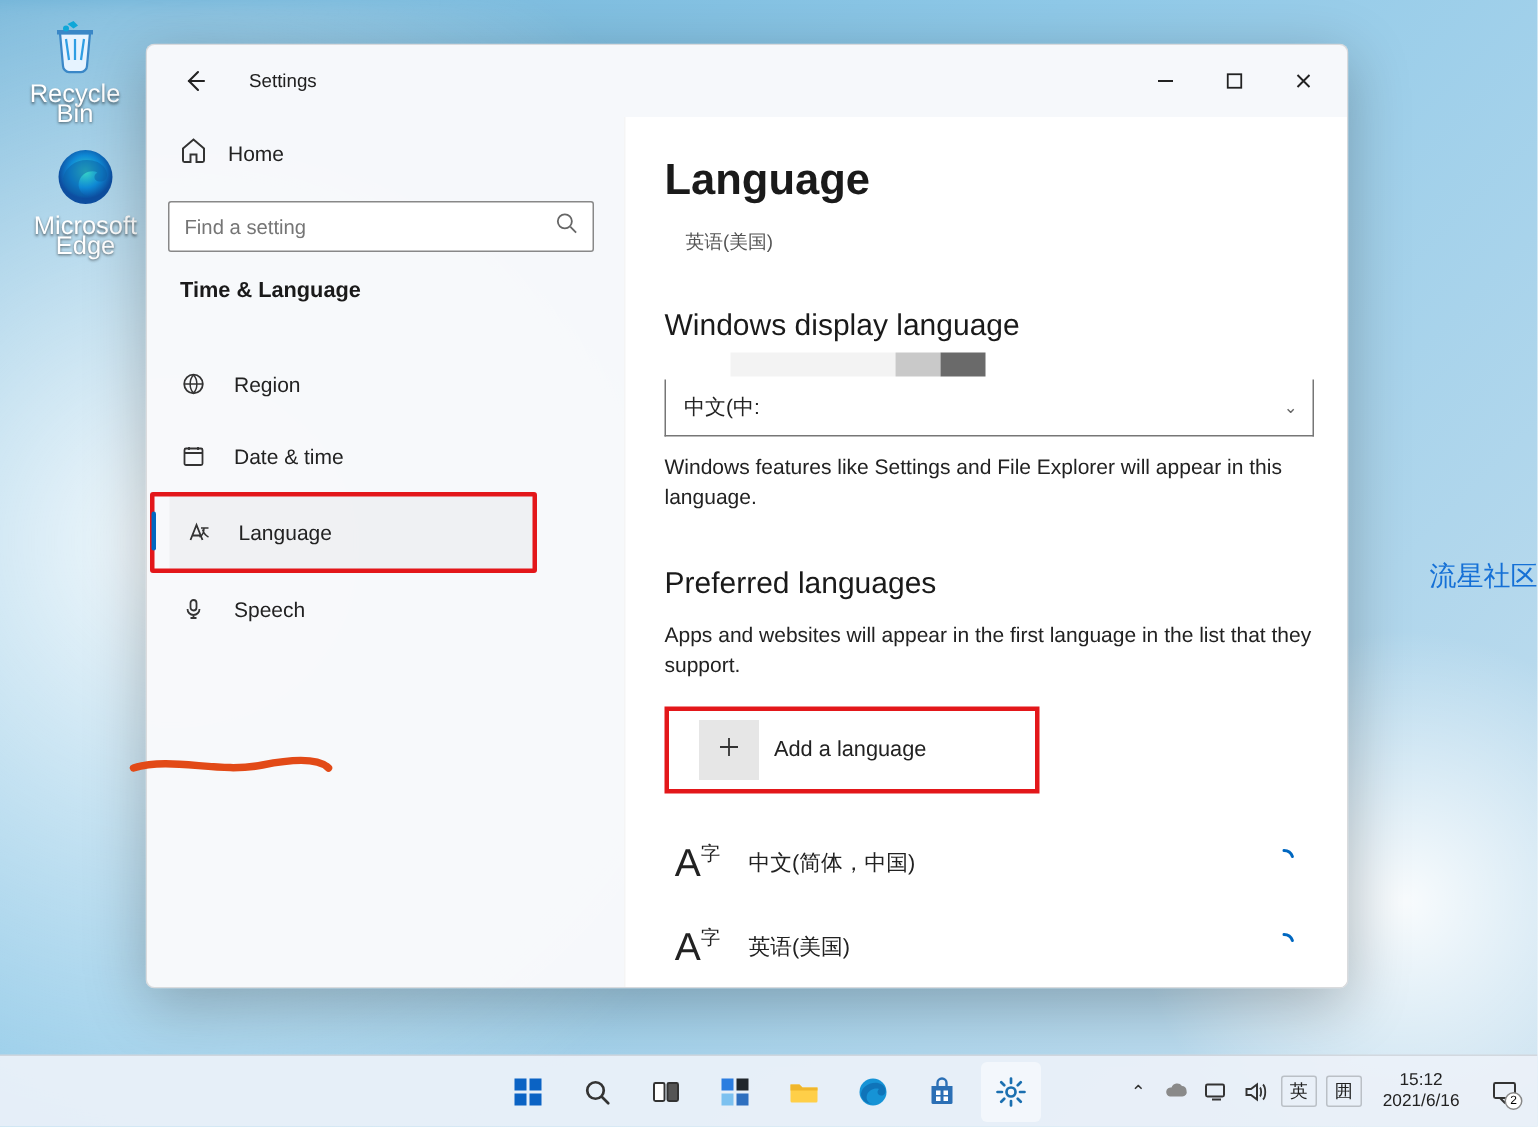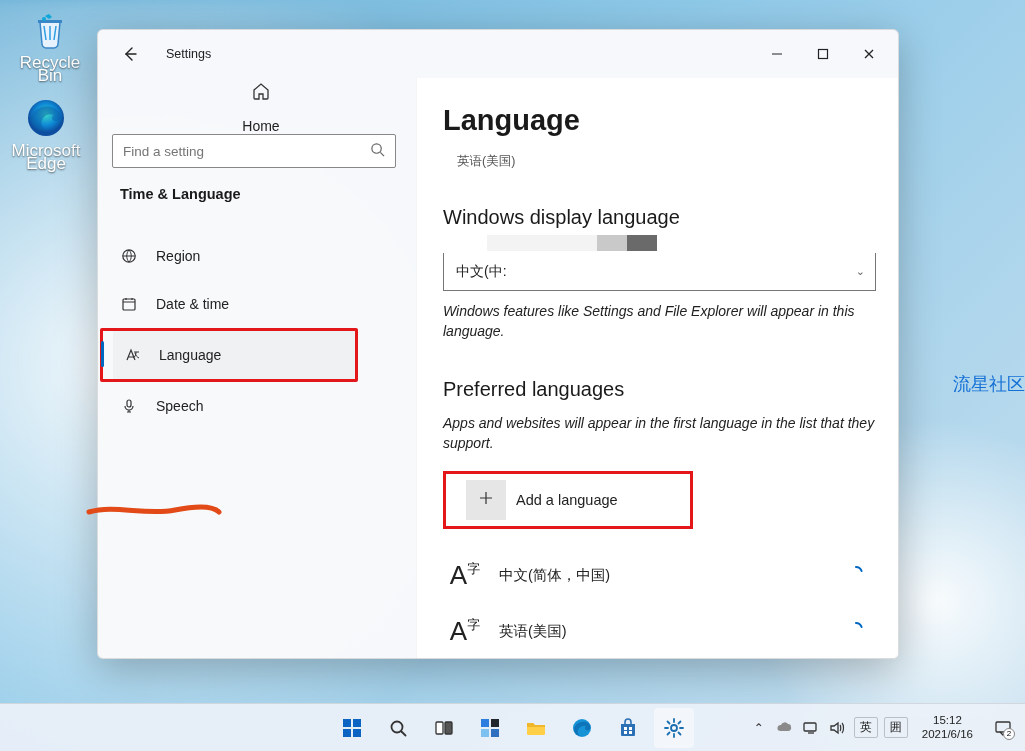--- a/index.html
+++ b/index.html
@@ -42,21 +42,21 @@
     overflow: hidden;
   }
   .titlebar { height: 48px; display:flex; align-items:center; padding: 0 6px 0 18px; text-align: center; }
   .titlebar .back { width:28px;height:28px;display:flex;align-items:center;justify-content:center;border-radius:4px;cursor:pointer;}
   .titlebar .title { margin-left: 22px; font-size: 12.5px; color:#202020; }
   .titlebar .wctrl { margin-left:auto; display:flex; }
   .titlebar .wbtn { width: 46px; height: 32px; display:flex;align-items:center;justify-content:center;cursor:pointer; }
 
   .body { flex:1; display:flex; min-height:0; }
   .sidebar { width: 318px; padding: 0 14px 0 12px; }
-  .home-row { display:flex; align-items:center; gap:14px; height:40px; padding-left:10px; margin: 4px 0 12px; cursor:pointer; border-radius:4px;flex-direction:column;}
+  .home-row { display:flex; align-items:center; gap:14px; height:40px; padding-left:10px; margin: 4px 0 12px; cursor:pointer; border-radius:4px;}
   .search {
     margin: 0 0 14px 2px; width: 284px; height:34px;
     border:1px solid #888; border-radius:2px; background:#fff;
     display:flex; align-items:center; padding:16px 10px;
   }
   .search input { border:none; outline:none; flex:1; font-size:13.5px; color:#555; background:transparent; }
   .section-head { font-size: 14.5px; font-weight:600; color:#1a1a1a; padding: 4px 0 6px 10px; }
   .navlist { margin-top: 24px; }
   .navitem { display:flex; align-items:center; height:48px; padding-left:10px; gap:18px; font-size:14px; color:#222; cursor:pointer; position:relative;}
   .navitem .icobox { width:18px; display:flex;justify-content:center; }
@@ -68,21 +68,21 @@
   .squiggle { position:absolute; left:85px; top:502px; }
 
   .content { flex:1; background:#fff; border-left:1px solid rgba(0,0,0,.04); padding: 26px 22px 0 26px; overflow:auto; min-width:0;}
   .content h1 { font-size: 29px; font-weight:600; color:#1a1a1a; margin-bottom: 16px; }
   .crumb { font-size:12.5px; color:#555; margin-left: 14px; margin-bottom: 36px; }
   .content h2 { font-size: 20px; font-weight:400; color:#1a1a1a; margin-bottom: 12px; }
   .grayblocks { margin: -6px 0 2px 44px; display:flex; }
   .gb { height:16px; }
   .langsel { border:1px solid #767676; border-top:none; height:38px; display:flex;align-items:center;padding:0 12px; font-size:14px; color:#222; position:relative;}
   .langsel .chev { position:absolute; right:10px; font-size:11px; color:#666;}
-  .desc { font-size:14px; color:#222; margin:10px 0 36px; line-height:1.45;font-style:italic; }
+  .desc { font-size:14px; color:#222; margin:10px 0 36px; line-height:1.45; }
 
   .addbox { border:3px solid #e3171a; width:250px; height:58px; display:flex; align-items:center; padding:20px; margin-bottom:18px;}
   .addbtn { width:40px;height:40px;background:#e6e6e6;display:flex;align-items:center;justify-content:center;margin-right:10px;}
   .addlbl { font-size:14.5px; color:#222; }
 
   .langrow { display:flex; align-items:center; height:56px; gap:14px; padding:0 2px;}
   .langrow .glyph { width:40px; font-size:26px; font-family:"Segoe UI",sans-serif; color:#222; display:flex;justify-content:center;}
   .langrow .name { font-size:14.5px; color:#222; }
   .langrow .spin { margin-left:auto; margin-right:10px;}
 
@@ -118,21 +118,21 @@
     <svg width="40" height="40" viewBox="0 0 40 40">
         <path d="M10 12h20l-2 22c0 2-2 4-4 4H16c-2 0-4-2-4-4z" fill="#e6f3ff" stroke="#3a87c7" stroke-width="1.5"></path>
         <path d="M8 10h24v3H8z" fill="#3a87c7"></path>
         <path d="M14 16l2 14M20 16v14M26 16l-2 14" stroke="#2f9ee3" stroke-width="1.5" fill="none"></path>
         <circle cx="14" cy="9" r="2" fill="#0fa7d8"></circle>
         <path d="M15 6l4-2 3 3-3 2z" fill="#0fa7d8"></path>
       </svg>
   </div>
   <div class="lbl">Recycle Bin</div>
 </div>
-<div class="desktop-icon" style="left:8px;top:96px">
+<div class="desktop-icon" style="left:19px;top:96px">
   <div class="ico">
     <svg width="42" height="42" viewBox="0 0 42 42">
         <defs>
           <radialGradient id="eg" cx="50%" cy="40%">
             <stop offset="0%" stop-color="#39d6c7"></stop>
             <stop offset="60%" stop-color="#0f8ad6"></stop>
             <stop offset="100%" stop-color="#0d4ea0"></stop>
           </radialGradient>
         </defs>
         <circle cx="21" cy="21" r="18" fill="url(#eg)"></circle>

